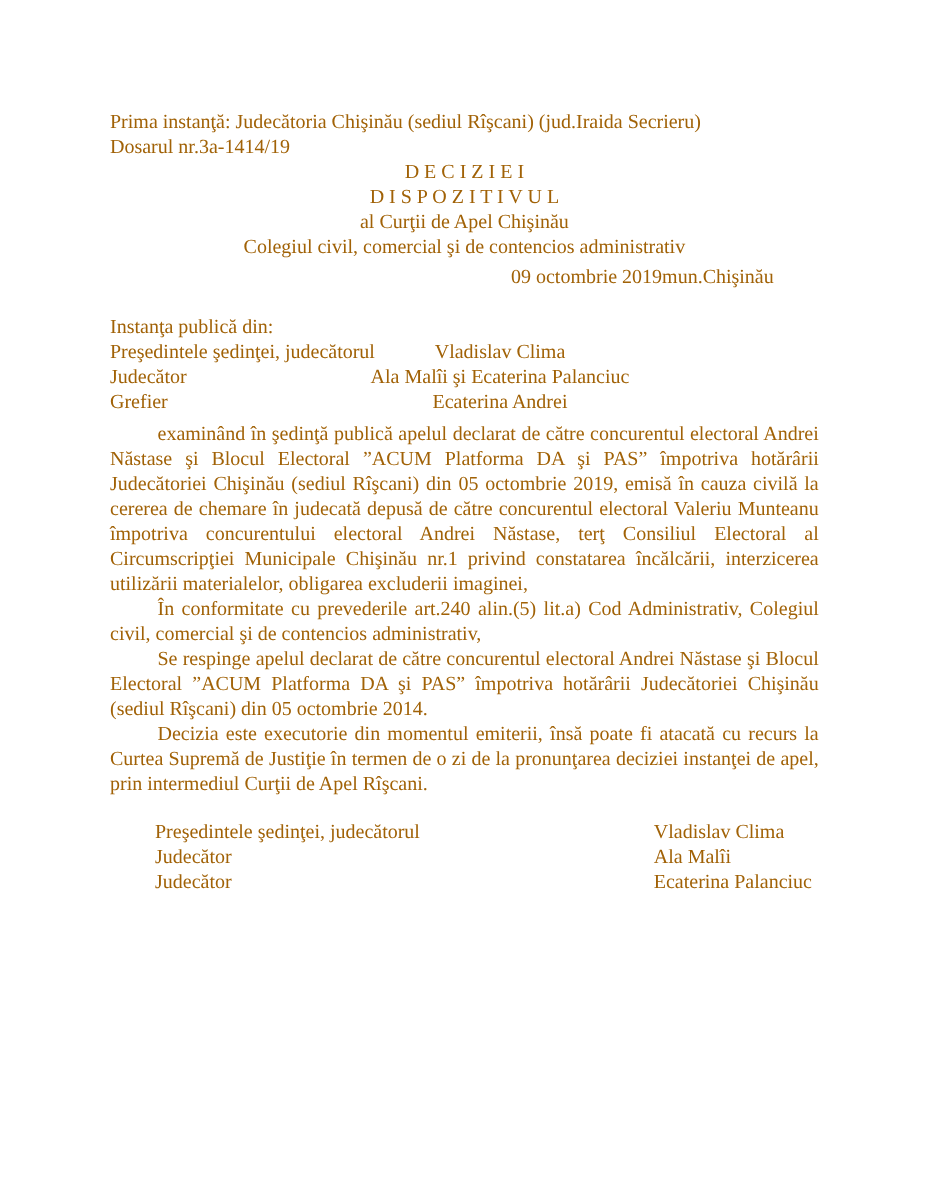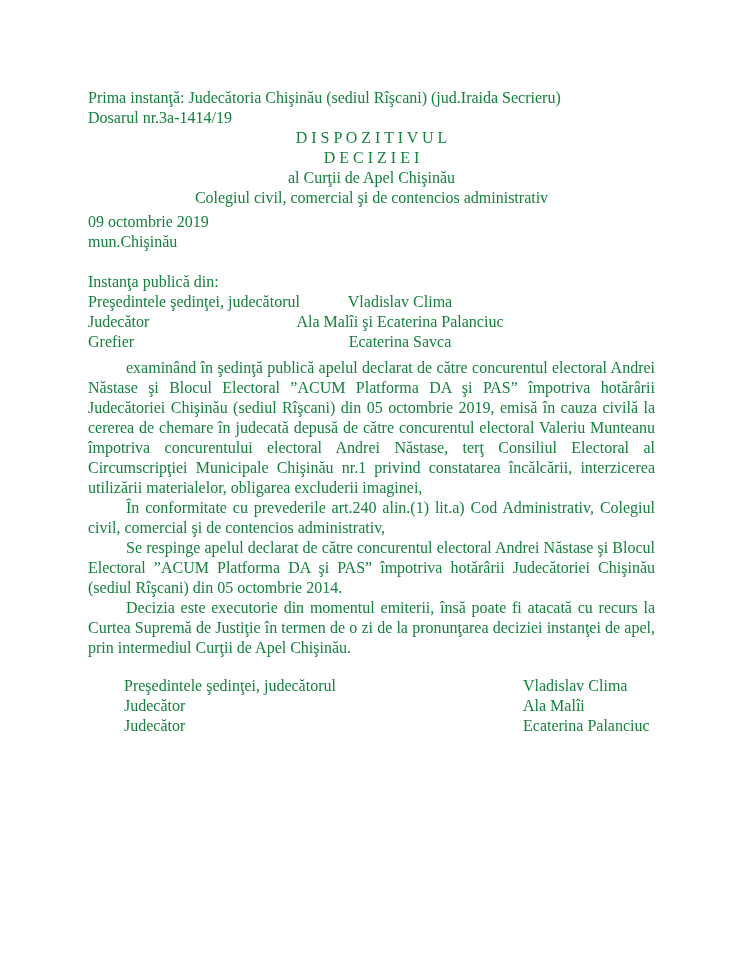--- a/index.html
+++ b/index.html
@@ -5,41 +5,40 @@
   html, body {
     margin: 0;
     padding: 0;
     background: #ffffff;
   }
   .doc-page {
     position: relative;
     width: 742px;
     height: 960px;
     background: #ffffff;
-    color: #15803d;
+    color: #a16207;
     font-family: "Liberation Serif", serif;
     font-size: 16px;
     line-height: 20px;
     overflow: hidden;
     box-sizing: border-box;
     padding: 88px 87px 0 88px;
   }
   .hdr-line { white-space: nowrap; }
   .hdr-line.shift { margin-left: -6px; }
 
   .title-block { text-align: center; }
   .title-main { white-space: pre; }
 
   .date-row {
     margin-top: 4px;
     display: flex;
     justify-content: flex-end;
-    flex-direction: column;
   }
-  .date-place { margin-right: 12px; }
+  .date-place { margin-right: 36px; }
 
   .panel-block { margin-top: 20px; }
   .panel-row { position: relative; height: 20px; }
   .panel-role { position: absolute; left: 0; top: 0; white-space: nowrap; }
   .panel-name {
     position: absolute;
     left: 100px;
     top: 0;
     width: 424px;
     text-align: center;
@@ -67,22 +66,22 @@
 <body>
 
 <div class="doc-page">
 
   <div class="hdr-block">
     <div class="hdr-line">Prima instanţă: Judecătoria Chişinău (sediul Rîşcani) (jud.Iraida Secrieru)</div>
     <div class="hdr-line">Dosarul nr.3a-1414/19</div>
   </div>
 
   <div class="title-block">
+    <div class="title-main">D E C I Z I E I</div>
     <div class="title-main">D I S P O Z I T I V U L</div>
-    <div class="title-main">D E C I Z I E I</div>
     <div>al Curţii de Apel Chişinău</div>
     <div>Colegiul civil, comercial şi de contencios administrativ</div>
   </div>
 
   <div class="date-row">
     <span>09 octombrie 2019</span>
     <span class="date-place">mun.Chişinău</span>
   </div>
 
   <div class="panel-block">
@@ -90,29 +89,29 @@
     <div class="panel-row">
       <span class="panel-role">Preşedintele şedinţei, judecătorul</span>
       <span class="panel-name">Vladislav Clima</span>
     </div>
     <div class="panel-row">
       <span class="panel-role">Judecător</span>
       <span class="panel-name">Ala Malîi şi Ecaterina Palanciuc</span>
     </div>
     <div class="panel-row">
       <span class="panel-role">Grefier</span>
-      <span class="panel-name">Ecaterina Savca</span>
+      <span class="panel-name">Ecaterina Andrei</span>
     </div>
   </div>
 
   <div class="body-block">
     <p class="para">examinând în şedinţă publică apelul declarat de către concurentul electoral Andrei Năstase şi Blocul Electoral ”ACUM Platforma DA şi PAS” împotriva hotărârii Judecătoriei Chişinău (sediul Rîşcani) din 05 octombrie 2019, emisă în cauza civilă la cererea de chemare în judecată depusă de către concurentul electoral Valeriu Munteanu împotriva concurentului electoral Andrei Năstase, terţ Consiliul Electoral al Circumscripţiei Municipale Chişinău nr.1 privind constatarea încălcării, interzicerea utilizării materialelor, obligarea excluderii imaginei,</p>
-    <p class="para">În conformitate cu prevederile art.240 alin.(1) lit.a) Cod Administrativ, Colegiul civil, comercial şi de contencios administrativ,</p>
+    <p class="para">În conformitate cu prevederile art.240 alin.(5) lit.a) Cod Administrativ, Colegiul civil, comercial şi de contencios administrativ,</p>
     <p class="para">Se respinge apelul declarat de către concurentul electoral Andrei Năstase şi Blocul Electoral ”ACUM Platforma DA şi PAS” împotriva hotărârii Judecătoriei Chişinău (sediul Rîşcani) din 05 octombrie 2014.</p>
-    <p class="para">Decizia este executorie din momentul emiterii, însă poate fi atacată cu recurs la Curtea Supremă de Justiţie în termen de o zi de la pronunţarea deciziei instanţei de apel, prin intermediul Curţii de Apel Chişinău.</p>
+    <p class="para">Decizia este executorie din momentul emiterii, însă poate fi atacată cu recurs la Curtea Supremă de Justiţie în termen de o zi de la pronunţarea deciziei instanţei de apel, prin intermediul Curţii de Apel Rîşcani.</p>
   </div>
 
   <div class="sig-block">
     <div class="sig-row">
       <span class="sig-role">Preşedintele şedinţei, judecătorul</span>
       <span class="sig-name">Vladislav Clima</span>
     </div>
     <div class="sig-row">
       <span class="sig-role">Judecător</span>
       <span class="sig-name">Ala Malîi</span>

